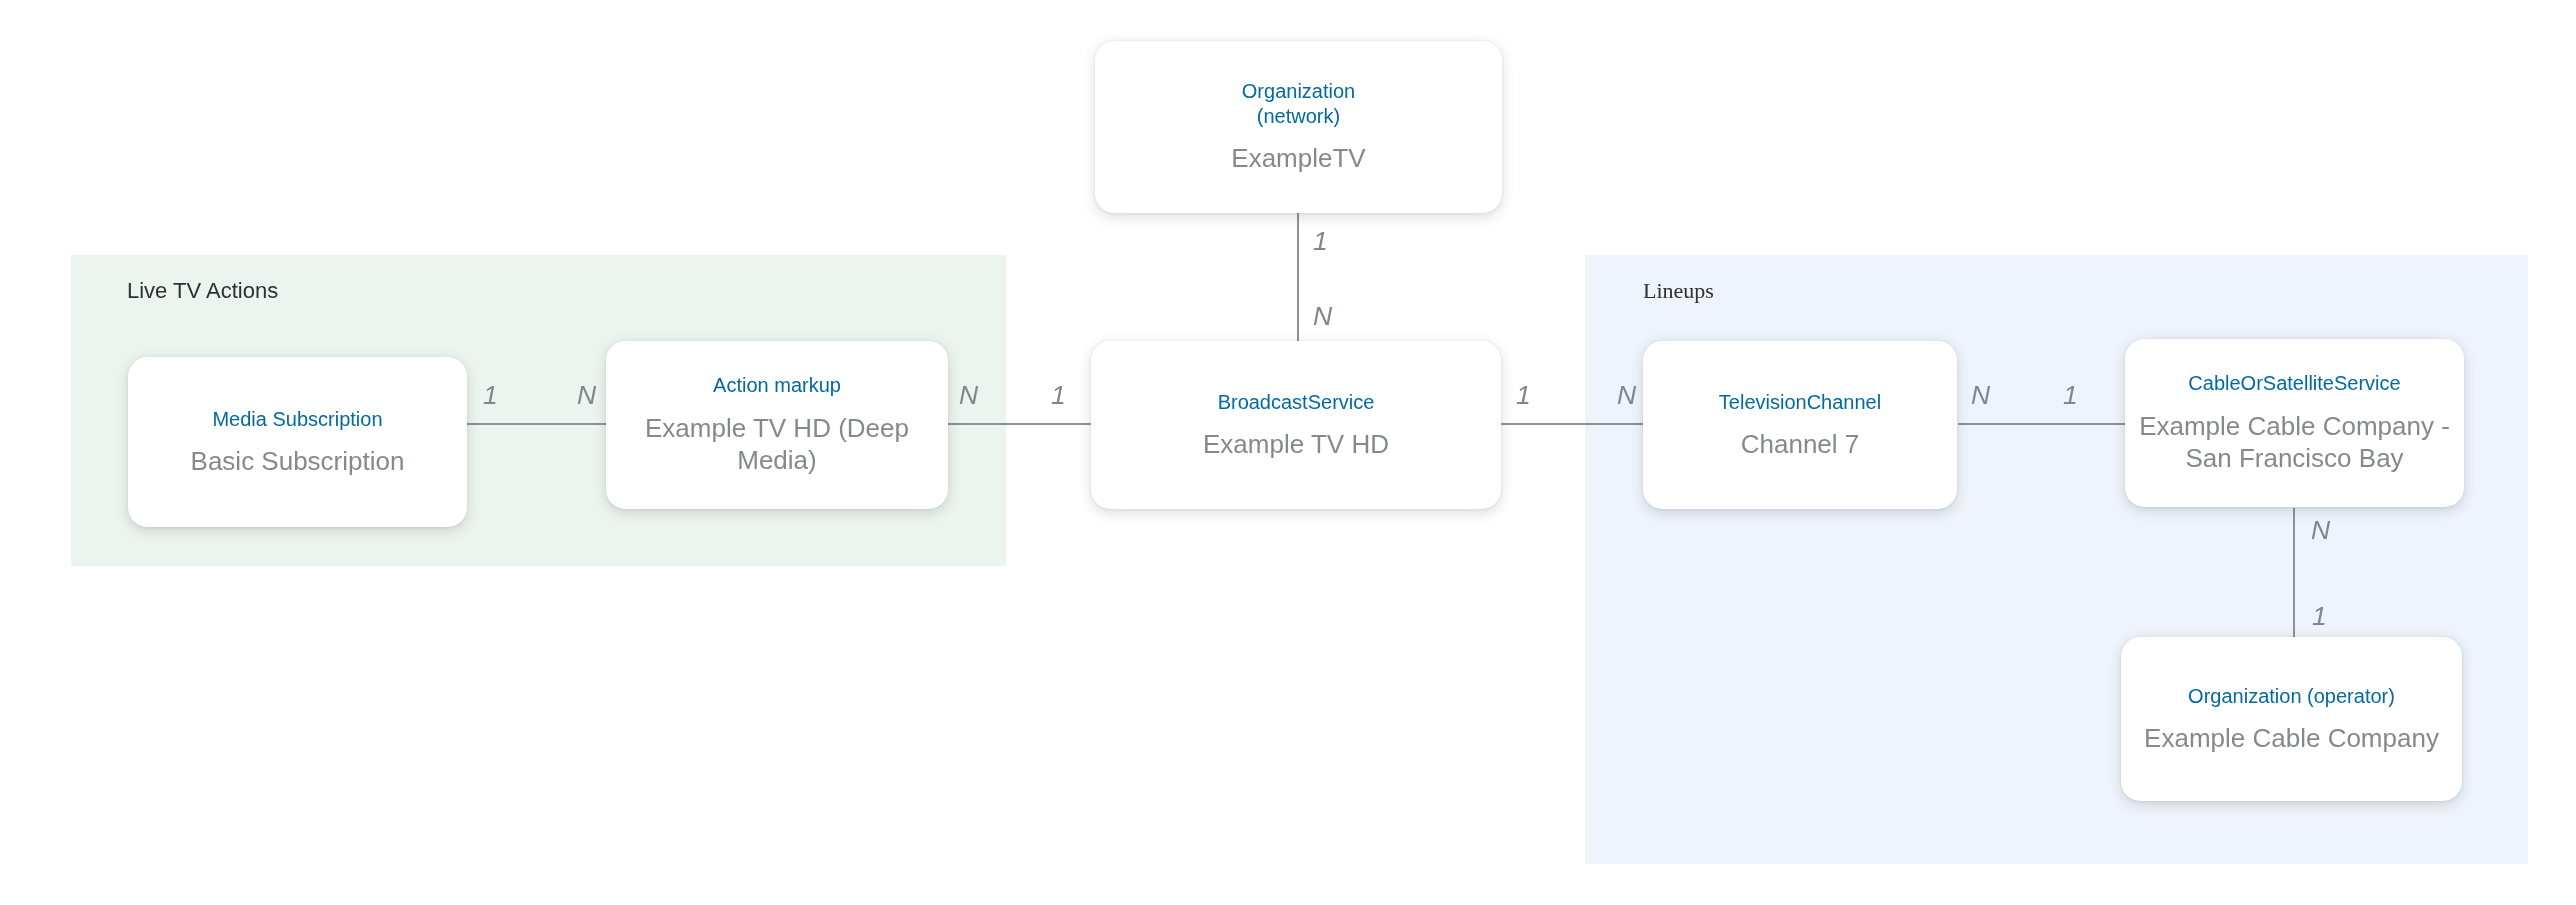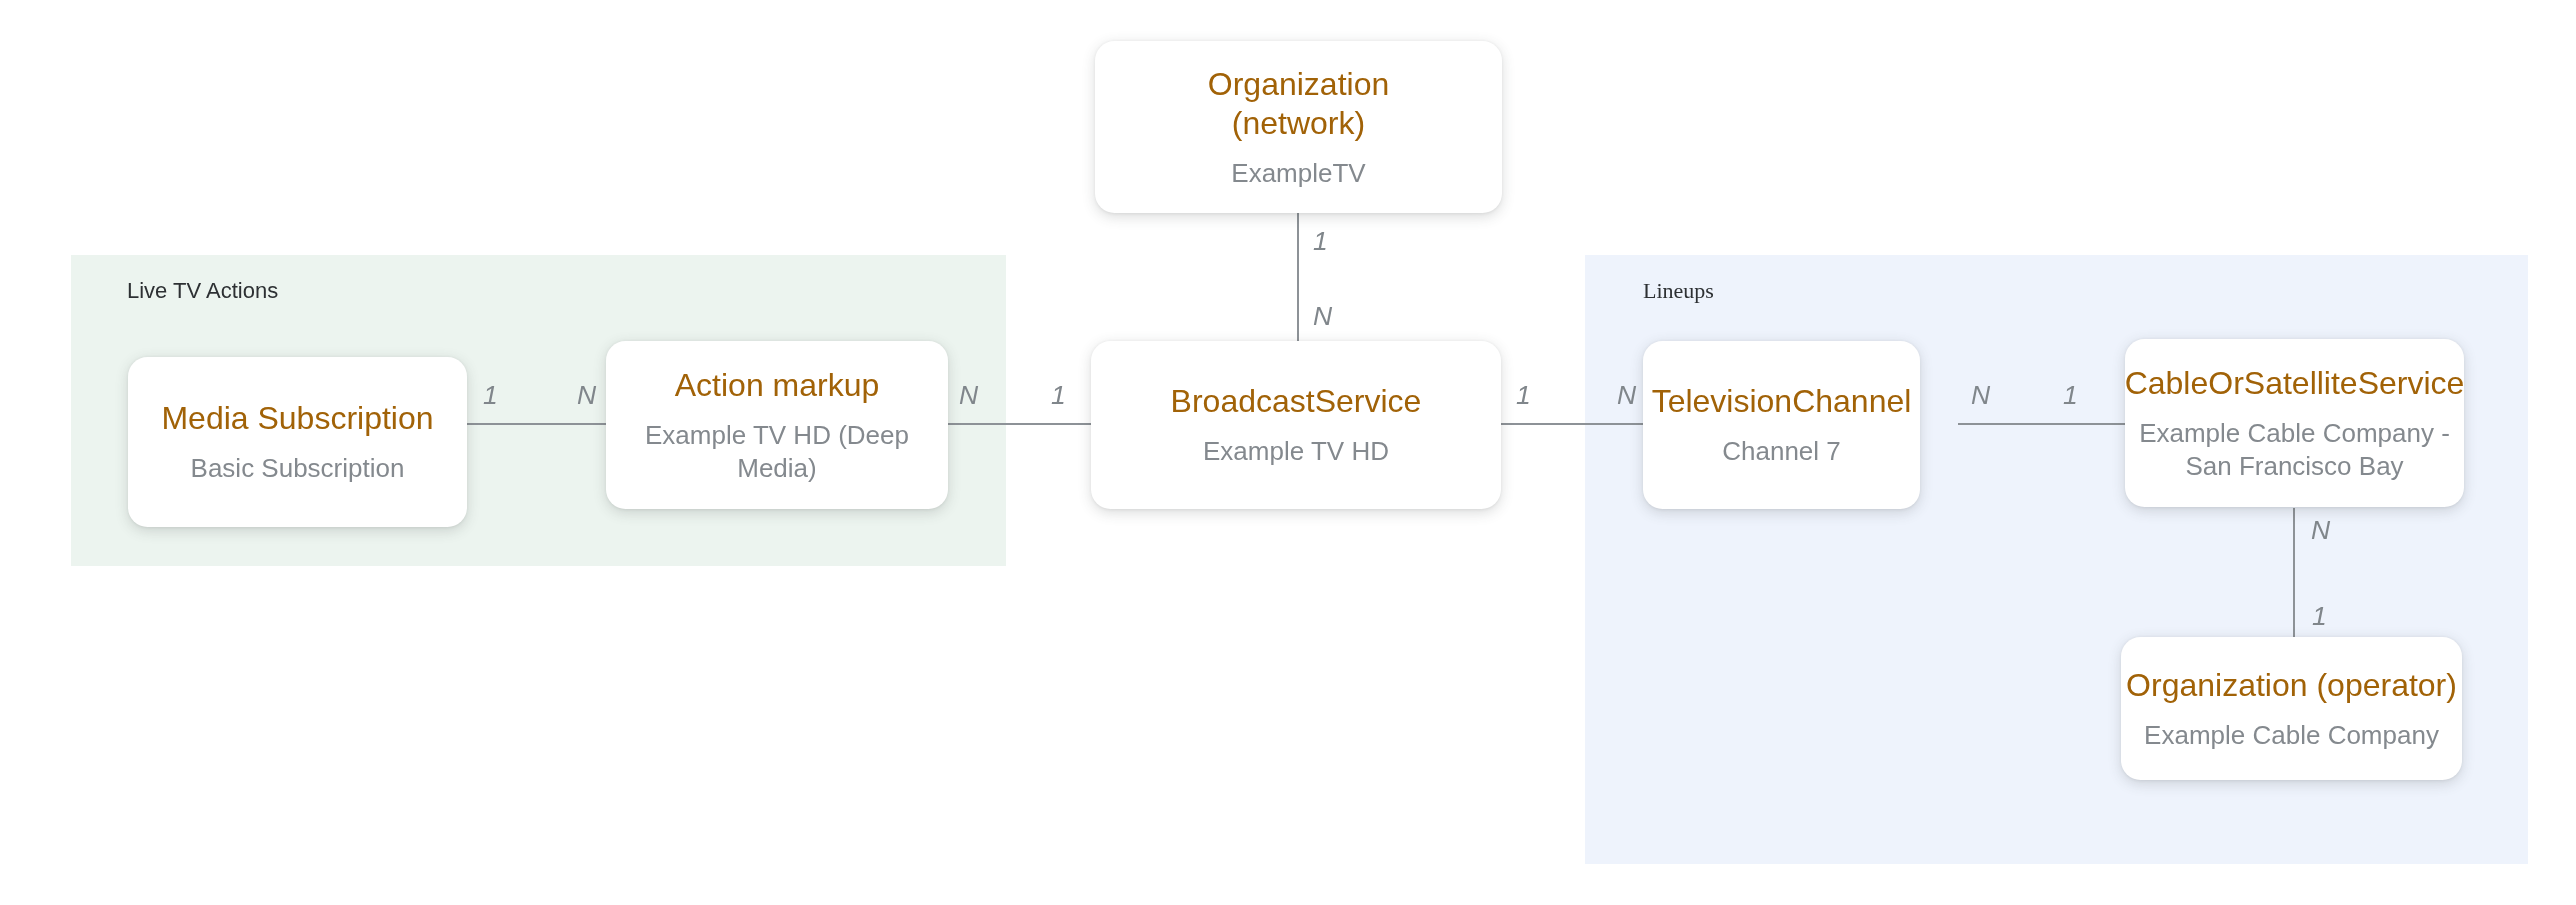--- a/index.html
+++ b/index.html
@@ -74,38 +74,38 @@
     display: flex;
     flex-direction: column;
     align-items: center;
     justify-content: center;
     gap: 14px;
     text-align: center;
     box-sizing: border-box;
     padding: 0 14px;
   }
   .node-title {
-    font-size: 32px;
+    font-size: 20px;
     line-height: 1.22;
-    color: #a16207;
+    color: #0369a1;
     white-space: nowrap;
   }
   .node-title .tline { display: block; }
   .node-subtitle {
     font-size: 26px;
     line-height: 1.25;
     color: #84898e;
   }
   #node-organization-network  { left: 1095px; top: 41px;  width: 407px; height: 172px; }
   #node-media-subscription    { left: 128px;  top: 341px; width: 339px; height: 170px; margin-top: 16px; }
   #node-action-markup         { left: 606px;  top: 341px; width: 342px; height: 168px; }
   #node-broadcast-service     { left: 1091px; top: 341px; width: 410px; height: 168px; }
-  #node-television-channel    { left: 1643px; top: 341px; width: 277px; height: 168px; }
+  #node-television-channel    { left: 1643px; top: 341px; width: 314px; height: 168px; }
   #node-cable-or-satellite    { left: 2125px; top: 339px; width: 339px; height: 168px; }
-  #node-organization-operator { left: 2121px; top: 637px; width: 341px; height: 143px; }
+  #node-organization-operator { left: 2121px; top: 637px; width: 341px; height: 164px; }
 </style>
 </head>
 <body>
 
 <div class="canvas">
 
   <div class="group" id="group-live-tv-actions">
     <div class="group-label">Live TV Actions</div>
   </div>
   <div class="group" id="group-lineups">

